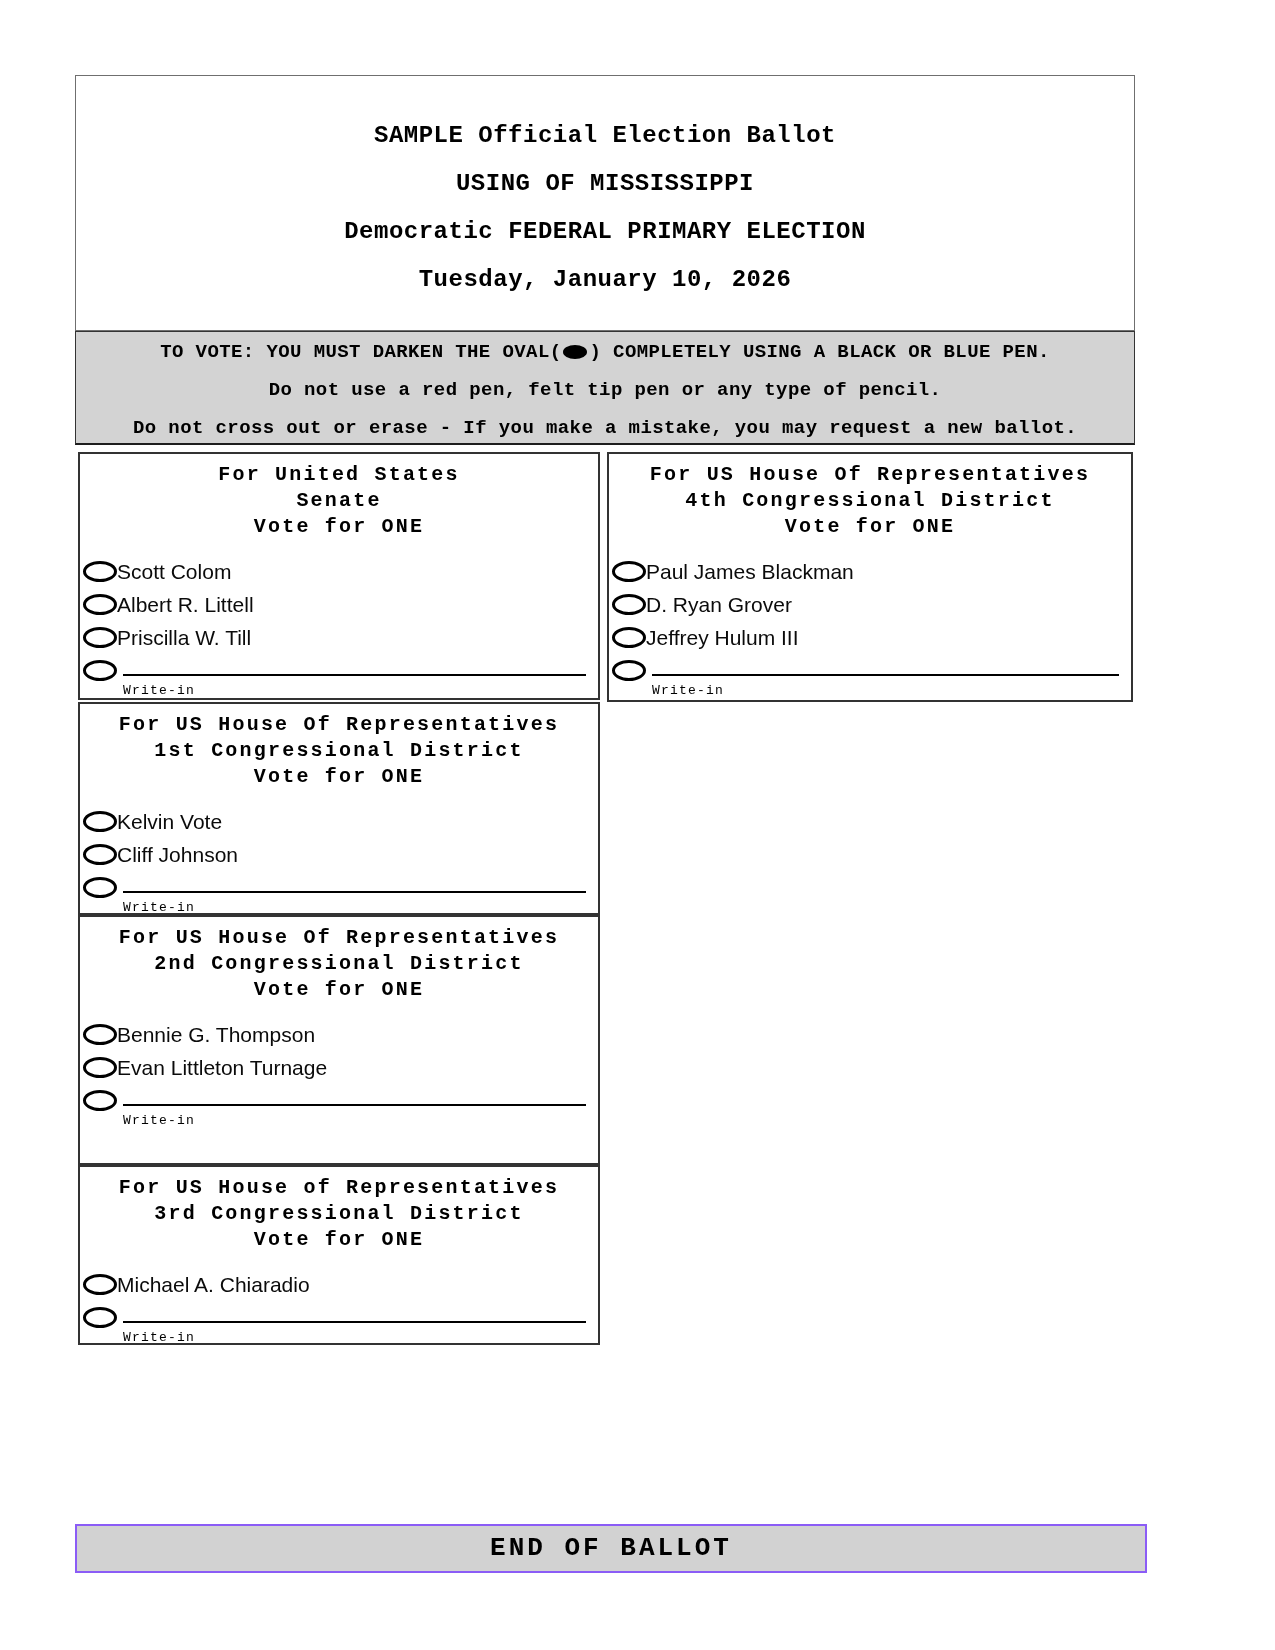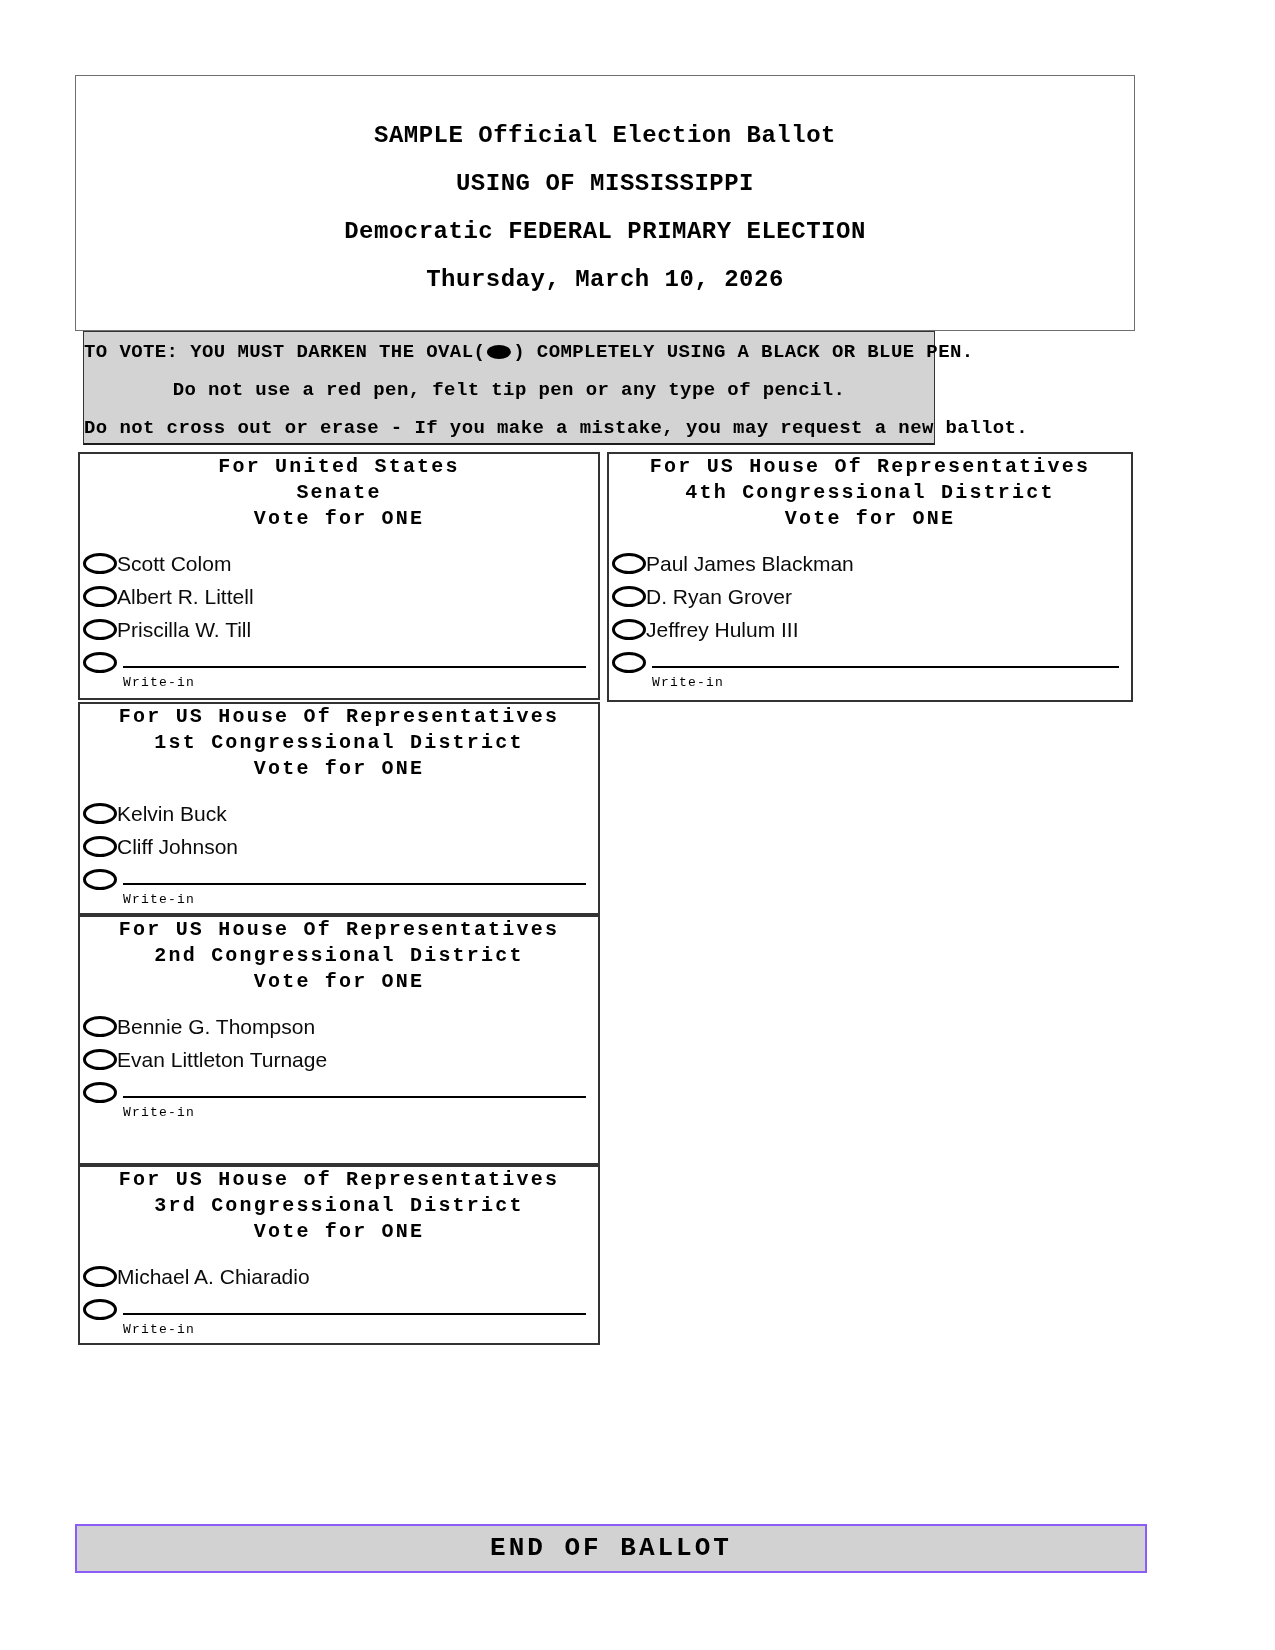--- a/index.html
+++ b/index.html
@@ -16,21 +16,21 @@
     position:absolute;left:75px;top:75px;width:1060px;height:256px;
     box-sizing:border-box;border:1px solid #6f6f6f;background:#fff;
     text-align:center;padding-top:36px;
   }
   .header-box .hline{
     font-weight:bold;font-size:24px;line-height:48px;letter-spacing:.5px;
     white-space:nowrap;
   }
   
   .instr-box{
-    position:absolute;left:83px;top:331px;width:852px;height:114px;
+    position:absolute;left:75px;top:331px;width:1060px;height:114px;
     box-sizing:border-box;background:#d3d3d3;
     border:1px solid #333;border-bottom:2px solid #1d1d1d;
     text-align:center;padding-top:1px;
   }
   .instr-line{
     font-weight:bold;font-size:19px;line-height:38px;letter-spacing:.4px;
     white-space:nowrap;
   }
   .oval-glyph{
     display:inline-block;width:24px;height:14px;background:#000;
@@ -39,21 +39,21 @@
   
   .contest{
     position:absolute;box-sizing:border-box;background:#fff;
     border:2px solid #333;
   }
   .box-senate {left:78px; top:452px; width:522px;height:248px;}
   .box-h4     {left:607px;top:452px; width:526px;height:250px;}
   .box-h1     {left:78px; top:702px; width:522px;height:213px;}
   .box-h2     {left:78px; top:915px; width:522px;height:250px;}
   .box-h3     {left:78px; top:1165px;width:522px;height:180px;}
-  .ctitle{text-align:center;}
+  .ctitle{padding-top:8px;text-align:center;}
   .ctitle div{
     font-weight:bold;font-size:20px;line-height:26px;letter-spacing:2.2px;
     white-space:nowrap;
   }
   .cands{margin-top:15px;}
   .row{display:flex;align-items:center;height:33px;padding-left:3px;}
   .oval{
     display:inline-block;box-sizing:border-box;flex:none;
     width:34px;height:21px;border:3px solid #000;border-radius:50%;
     background:#fff;cursor:pointer;
@@ -82,21 +82,21 @@
 </style>
 </head>
 <body>
 
 <div class="page">
 
   <div class="header-box">
     <div class="hline">SAMPLE Official Election Ballot</div>
     <div class="hline">USING OF MISSISSIPPI</div>
     <div class="hline">Democratic FEDERAL PRIMARY ELECTION</div>
-    <div class="hline">Thursday, March 10, 2026</div>
+    <div class="hline">Tuesday, January 10, 2026</div>
   </div>
 
   <div class="instr-box">
     <div class="instr-line"><span>TO VOTE: YOU MUST DARKEN THE OVAL(</span><span class="oval-glyph"></span><span>) COMPLETELY USING A BLACK OR BLUE PEN.</span></div>
     <div class="instr-line">Do not use a red pen, felt tip pen or any type of pencil.</div>
     <div class="instr-line">Do not cross out or erase - If you make a mistake, you may request a new ballot.</div>
   </div>
 
   <section class="contest box-senate">
     <header class="ctitle">
@@ -154,21 +154,21 @@
 
   <section class="contest box-h1">
     <header class="ctitle">
       <div>For US House Of Representatives</div>
       <div>1st Congressional District</div>
       <div>Vote for ONE</div>
     </header>
     <div class="cands">
       <div class="row">
         <span class="oval"></span>
-        <span class="cname">Kelvin Buck</span>
+        <span class="cname">Kelvin Vote</span>
       </div>
       <div class="row">
         <span class="oval"></span>
         <span class="cname">Cliff Johnson</span>
       </div>
       <div class="row">
         <span class="oval"></span>
         <span class="wline"></span>
       </div>
       <div class="wlabel">Write-in</div>

